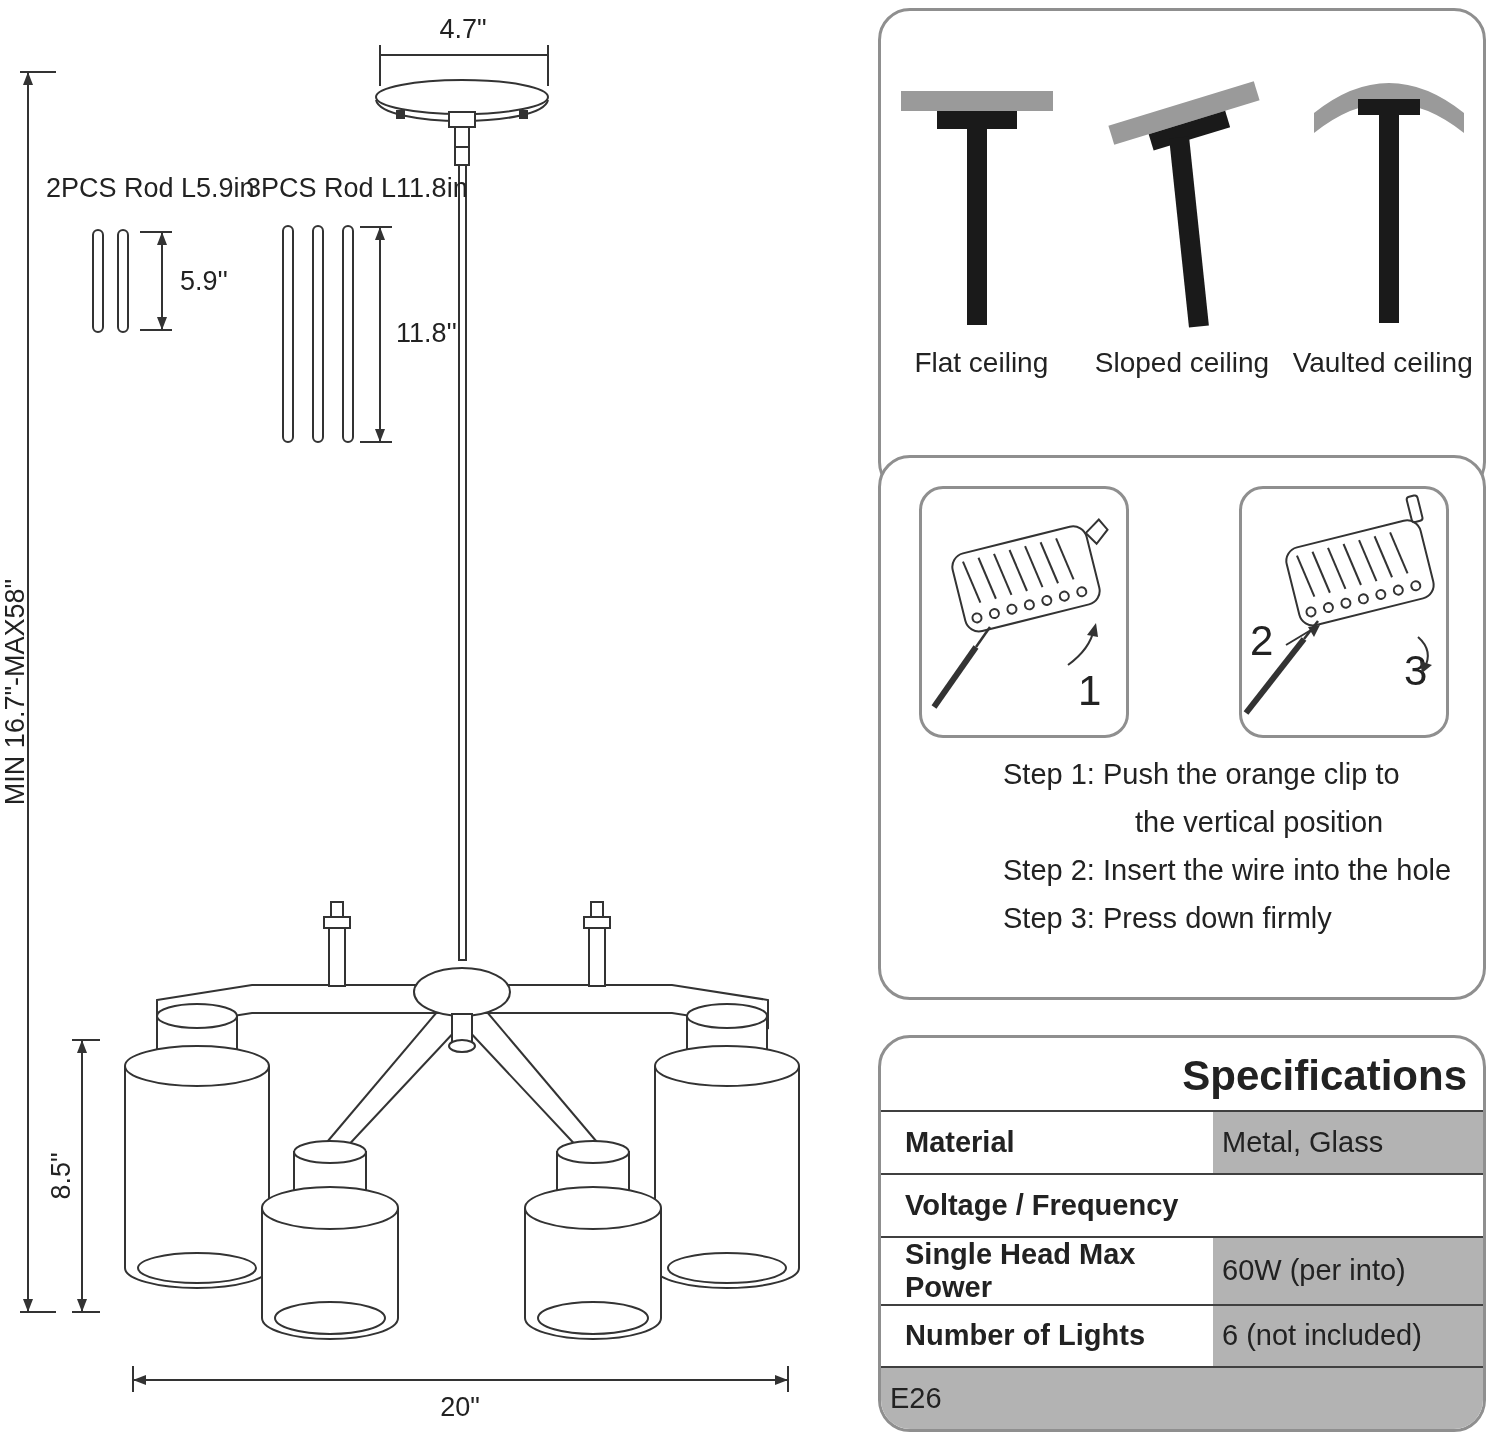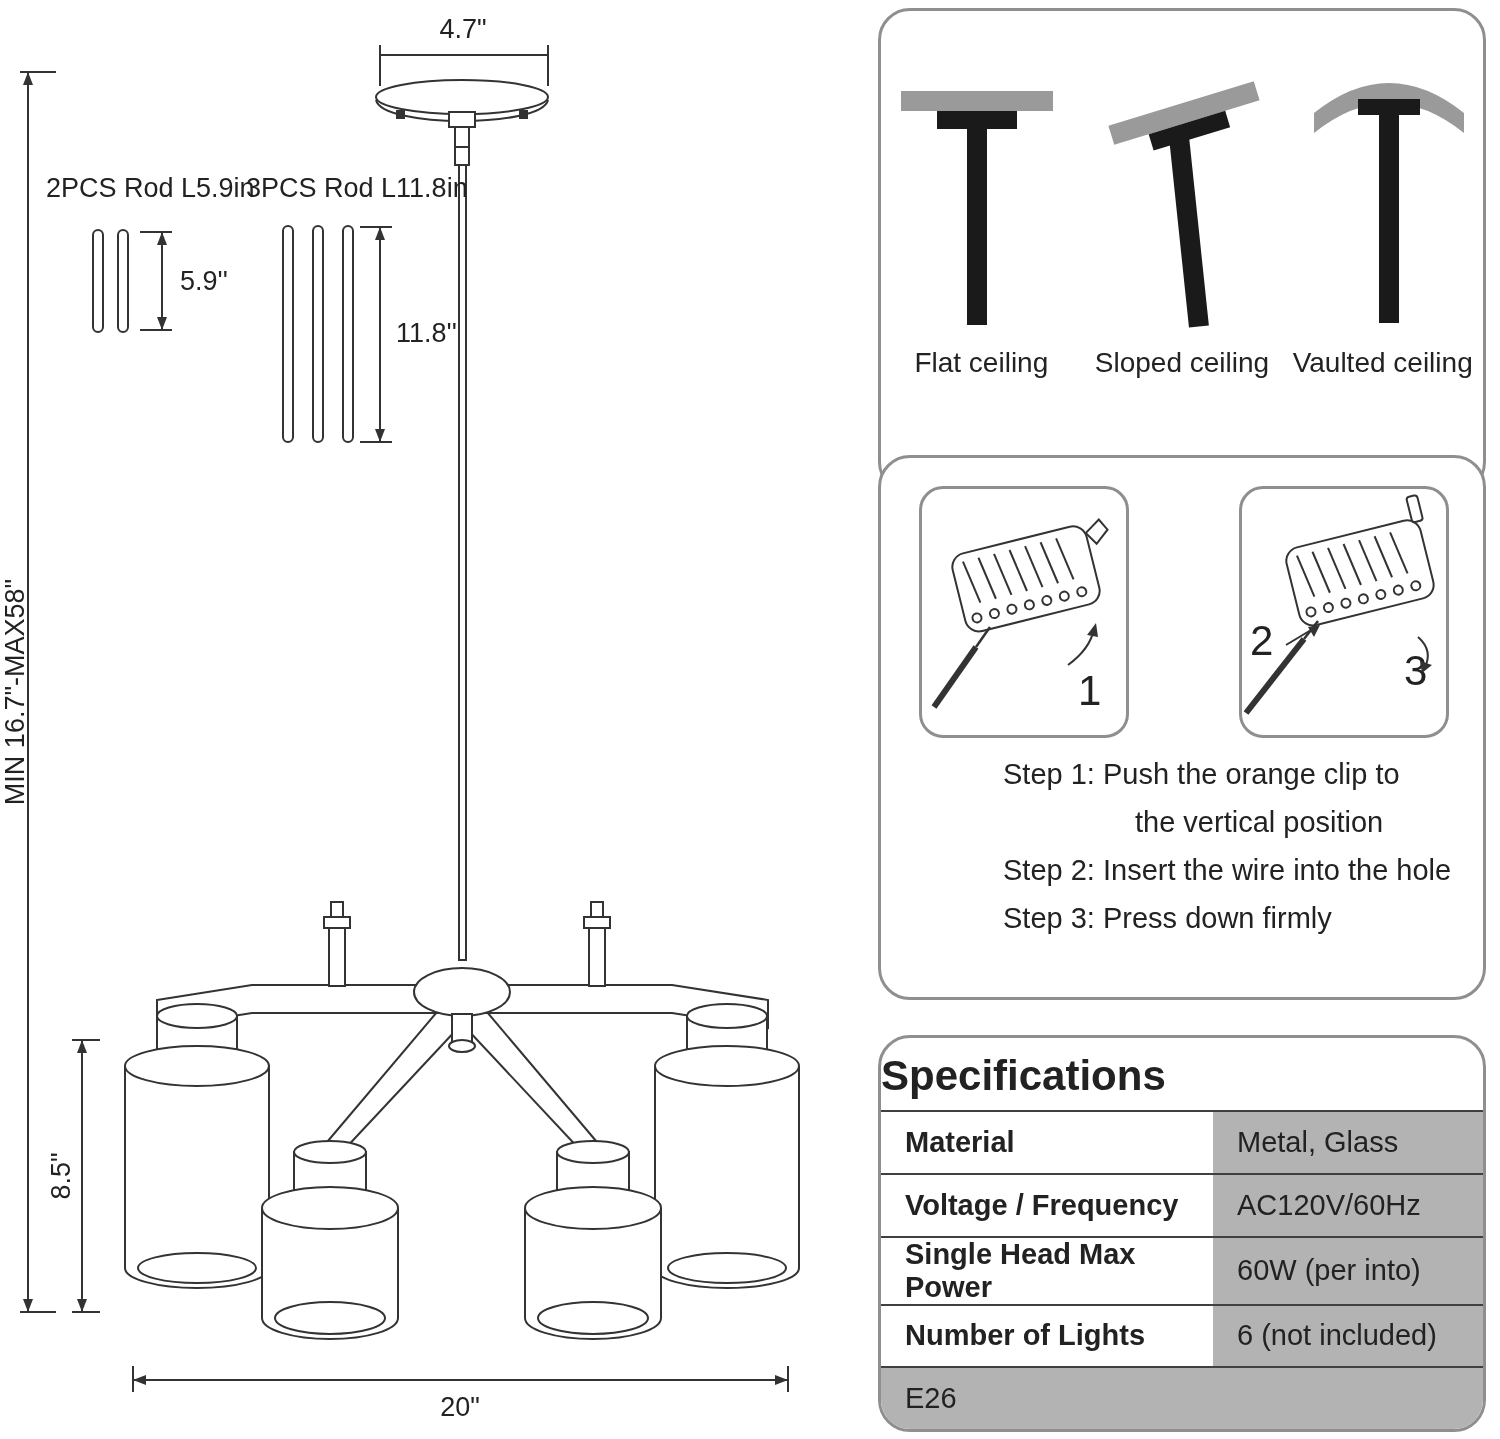--- a/index.html
+++ b/index.html
@@ -19,25 +19,25 @@
   #panel-ceiling{left:878px;top:8px;width:608px;height:486px;}
   #panel-wiring{left:878px;top:455px;width:608px;height:545px;}
   #panel-specs{left:878px;top:1035px;width:608px;height:397px;overflow:hidden;}
 
   .ceil-labels{position:absolute;left:0;right:0;top:336px;display:flex;}
   .ceil-labels span{flex:1;text-align:center;font-size:28px;}
 
   .wire-box{position:absolute;width:210px;height:252px;border:3px solid #8f8f8f;border-radius:24px;box-sizing:border-box;}
   .step-line{position:absolute;font-size:29px;white-space:nowrap;}
 
-  .spec-title{position:absolute;top:14px;left:0;right:16px;text-align:left;font-size:42px;font-weight:bold;}
+  .spec-title{position:absolute;top:14px;left:0;right:16px;text-align:right;font-size:42px;font-weight:bold;}
   .spec-table{position:absolute;top:72px;left:0;right:0;bottom:0;display:flex;flex-direction:column;}
   .spec-row{flex:1;display:flex;border-top:2px solid #404040;}
   .spec-label{width:332px;display:flex;align-items:center;padding-left:24px;font-weight:bold;font-size:29px;box-sizing:border-box;background:#fff;}
-  .spec-value{flex:1;display:flex;align-items:center;padding-left:24px;font-size:29px;background:#b3b3b3;}
+  .spec-value{flex:1;display:flex;align-items:center;padding-left:9px;font-size:29px;background:#b3b3b3;}
 </style>
 </head>
 <body>
 
 <div class="page">
 
   <svg class="left-svg" width="870" height="1439" viewBox="0 0 870 1439">
 
     <g>
       <line class="ln" x1="380" y1="45" x2="380" y2="86"></line>
@@ -266,21 +266,20 @@
 
   <div class="panel" id="panel-specs">
     <div class="spec-title">Specifications</div>
     <div class="spec-table">
       <div class="spec-row">
         <div class="spec-label">Material</div>
         <div class="spec-value">Metal, Glass</div>
       </div>
       <div class="spec-row">
         <div class="spec-label">Voltage / Frequency</div>
-        <div class="spec-value">AC120V/60Hz</div>
       </div>
       <div class="spec-row">
         <div class="spec-label">Single Head Max Power</div>
         <div class="spec-value">60W (per into)</div>
       </div>
       <div class="spec-row">
         <div class="spec-label">Number of Lights</div>
         <div class="spec-value">6 (not included)</div>
       </div>
       <div class="spec-row">

